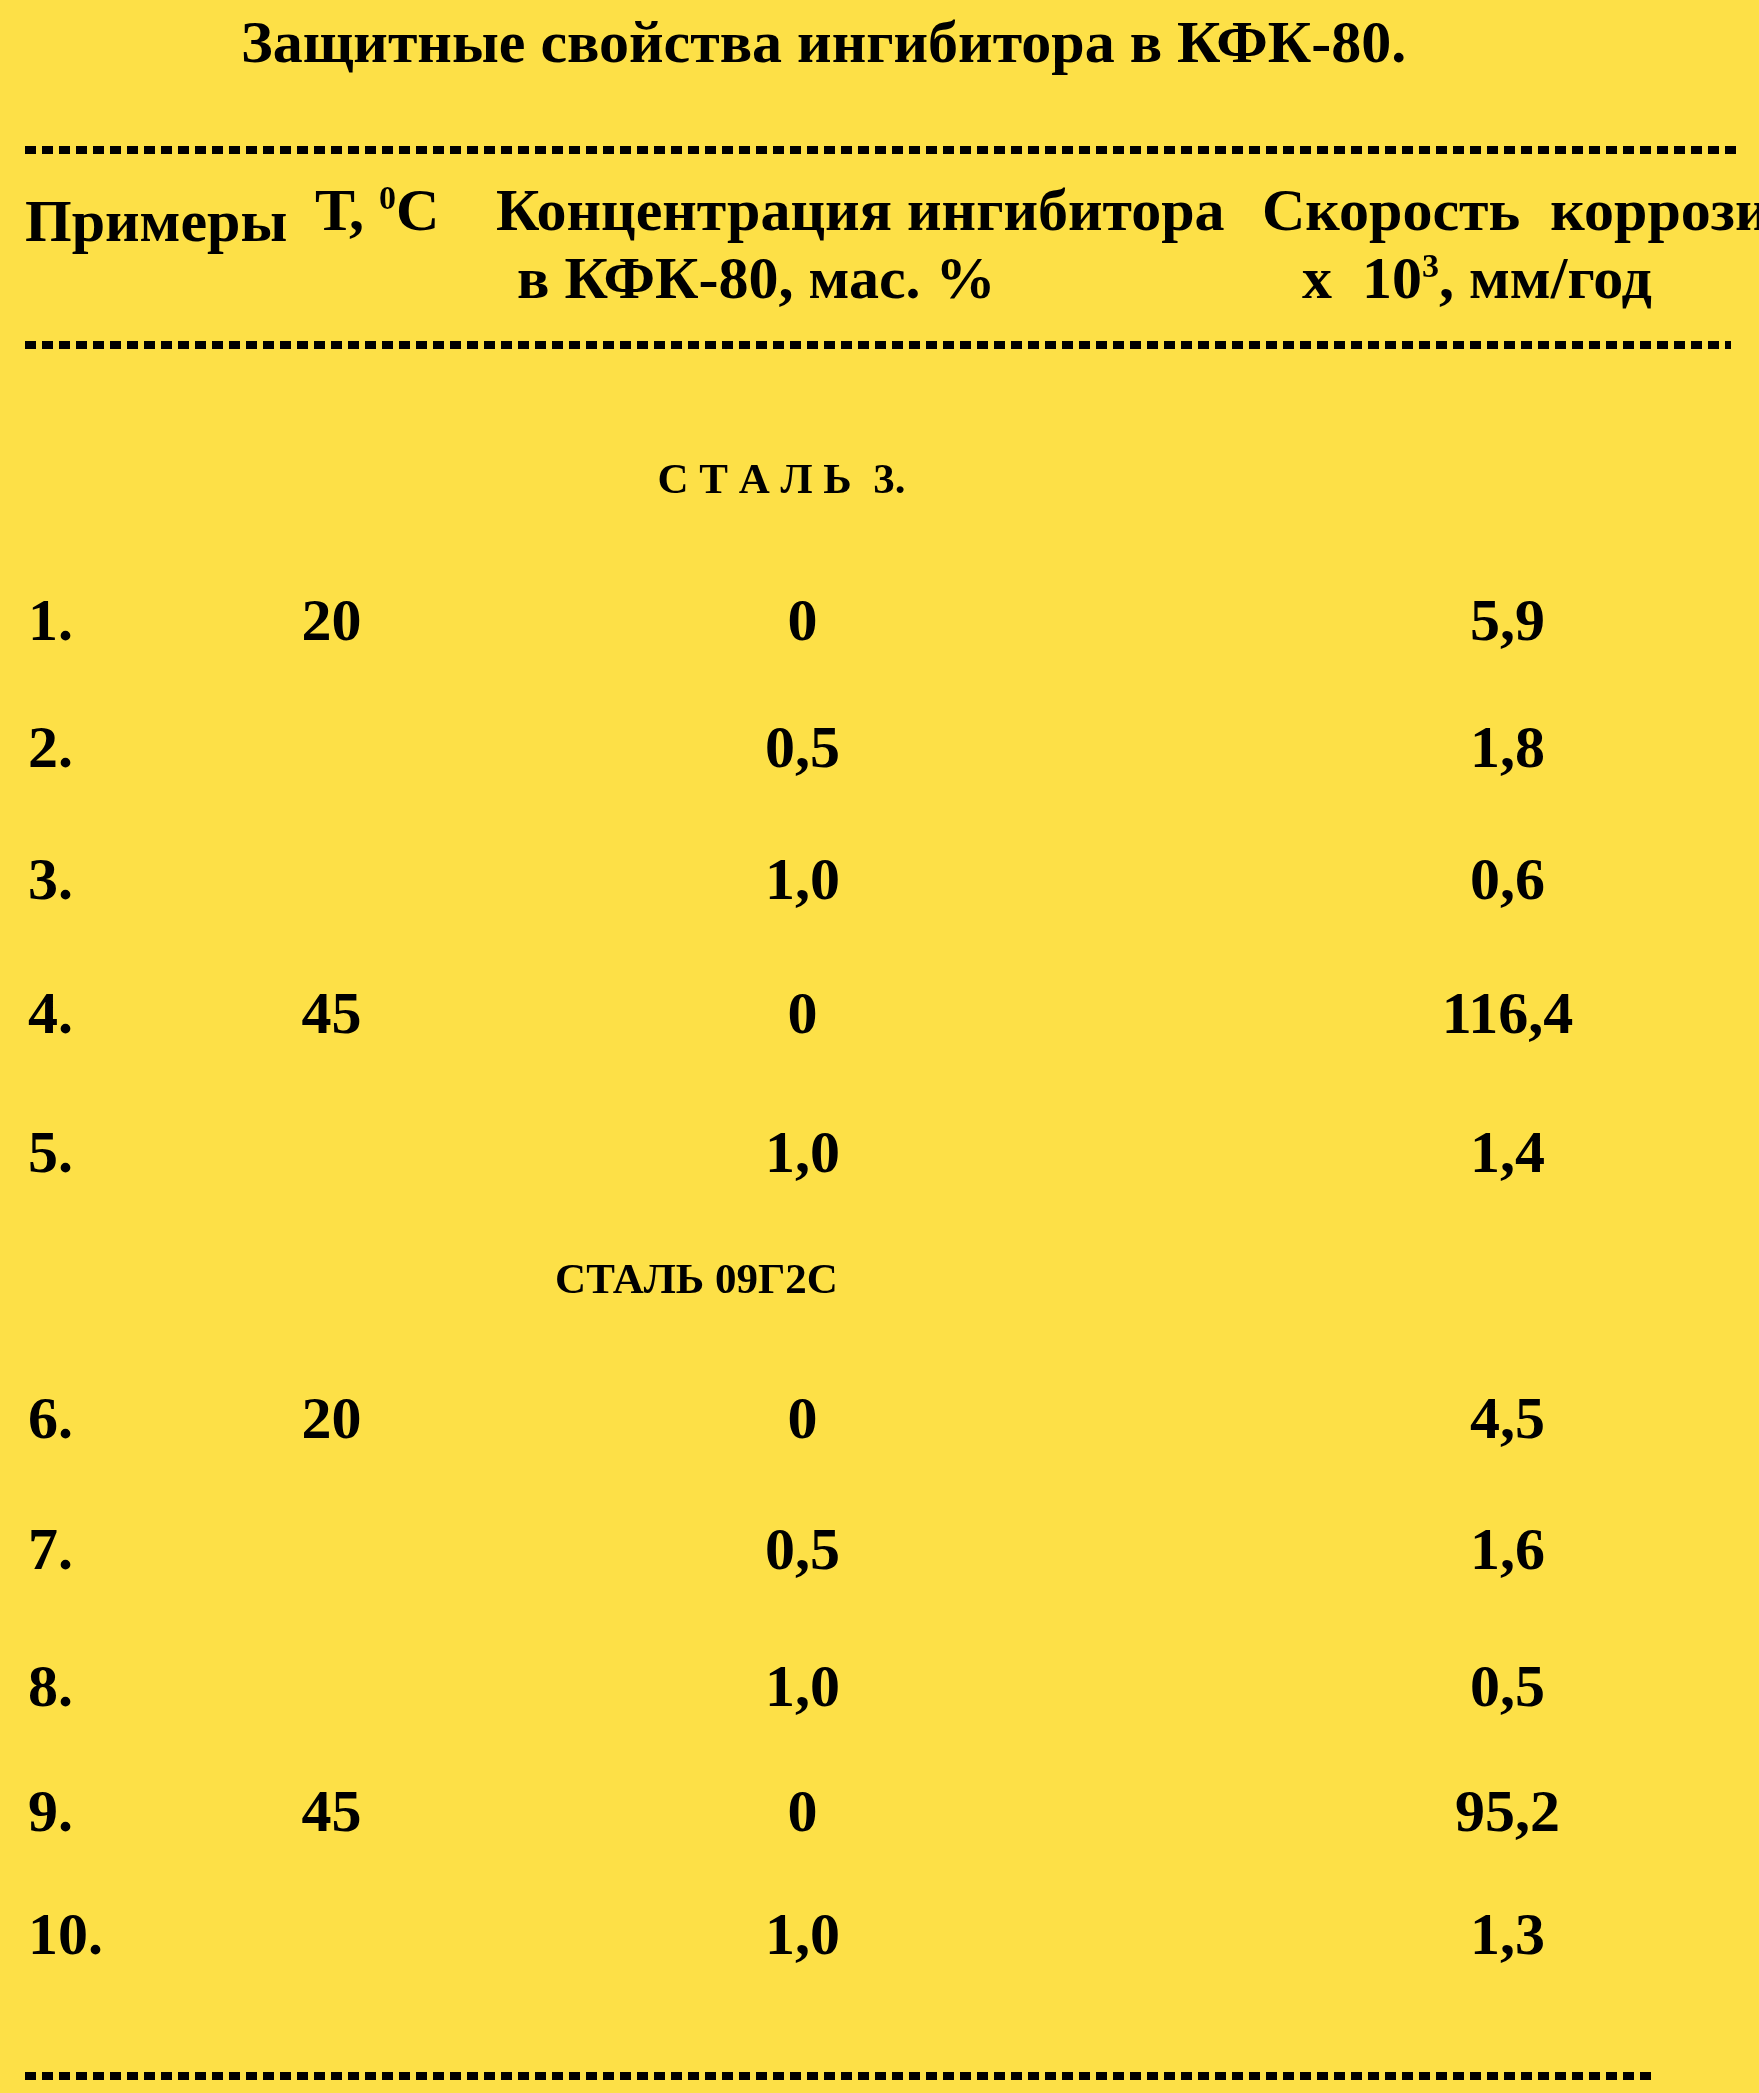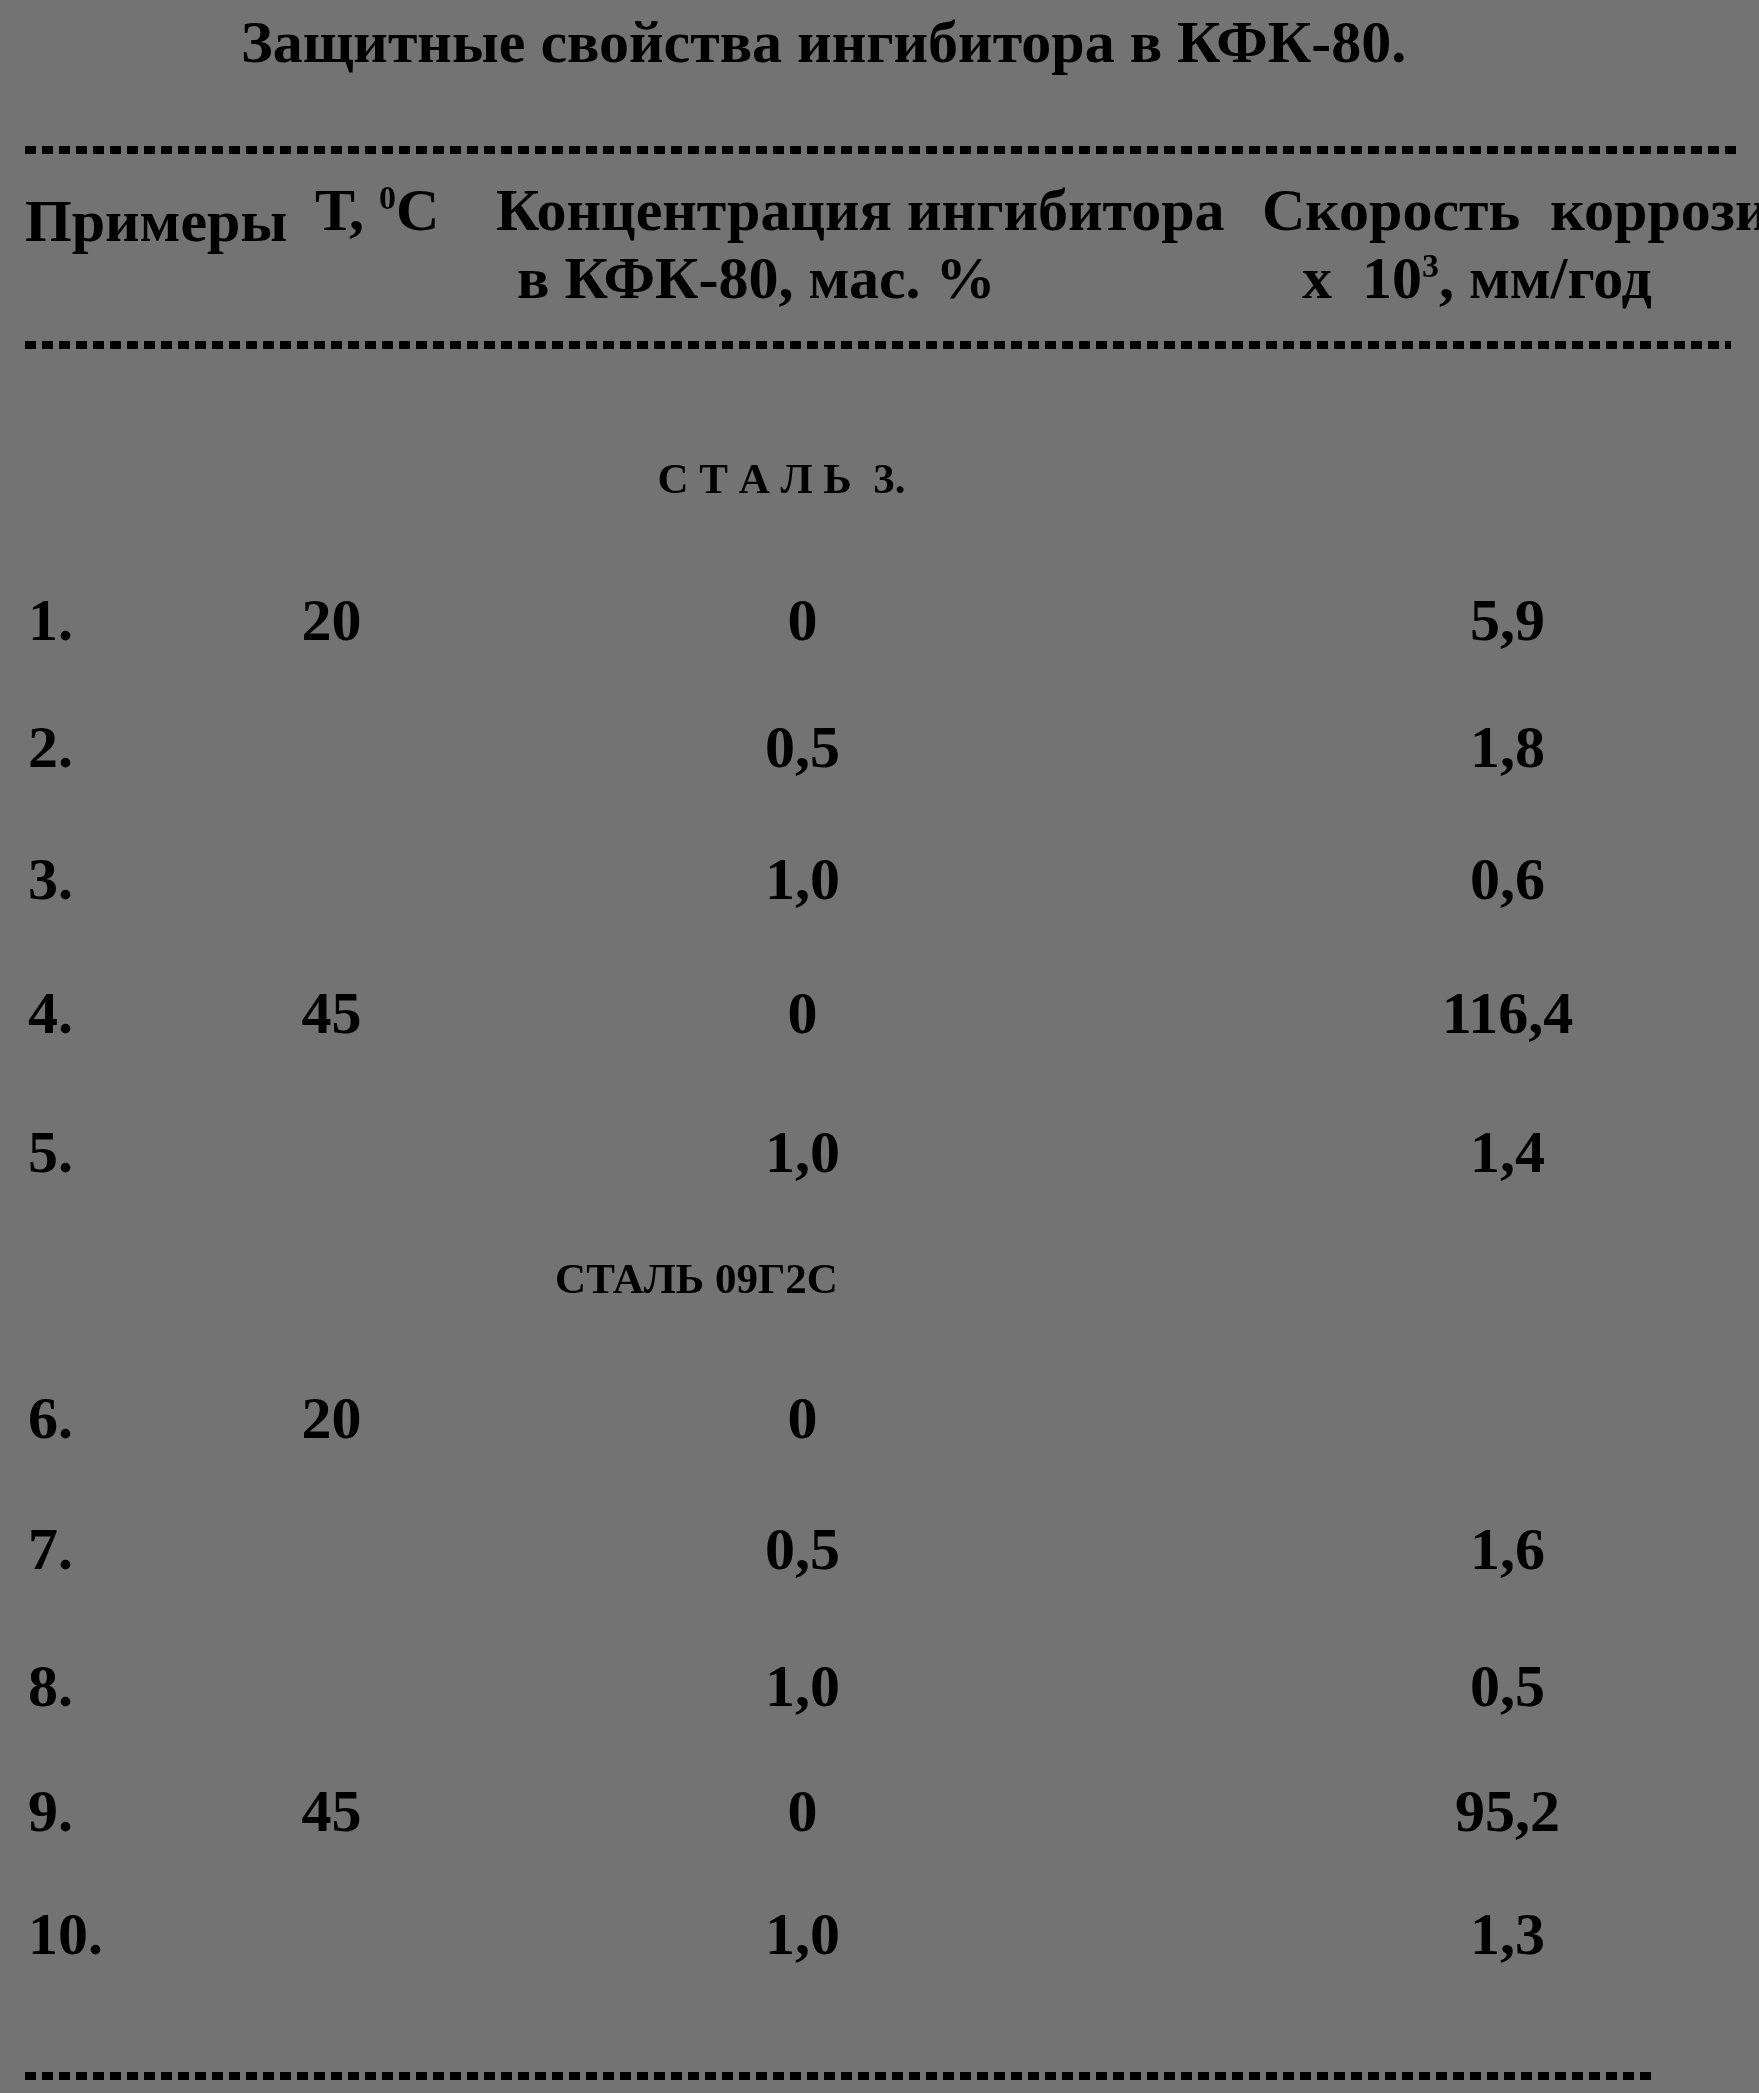--- a/index.html
+++ b/index.html
@@ -1,20 +1,20 @@
 <!DOCTYPE html>
 <html><head>
 <meta charset="utf-8">
 <style>
   html, body { margin: 0; padding: 0; background: #ffffff; }
   .page {
     position: relative;
     width: 1759px;
     height: 2093px;
-    background: #737373;
+    background: #fde047;
     color: #000000;
     font-family: "Liberation Serif", "DejaVu Serif", serif;
     font-weight: 700;
     overflow: hidden;
   }
   .txt {
     position: absolute;
     font-size: 60px;
     line-height: 80px;
     white-space: pre;
@@ -108,20 +108,21 @@
     <div class="cell c-conc">1,0</div>
     <div class="cell c-rate">1,4</div>
   </div>
 
   <div class="txt section-title sec2">СТАЛЬ 09Г2С</div>
 
   <div class="row" style="top:1378px">
     <div class="cell c-num">6.</div>
     <div class="cell c-temp">20</div>
     <div class="cell c-conc">0</div>
+    <div class="cell c-rate">4,5</div>
   </div>
 
   <div class="row" style="top:1509px">
     <div class="cell c-num">7.</div>
     <div class="cell c-temp"></div>
     <div class="cell c-conc">0,5</div>
     <div class="cell c-rate">1,6</div>
   </div>
 
   <div class="row" style="top:1646px">

